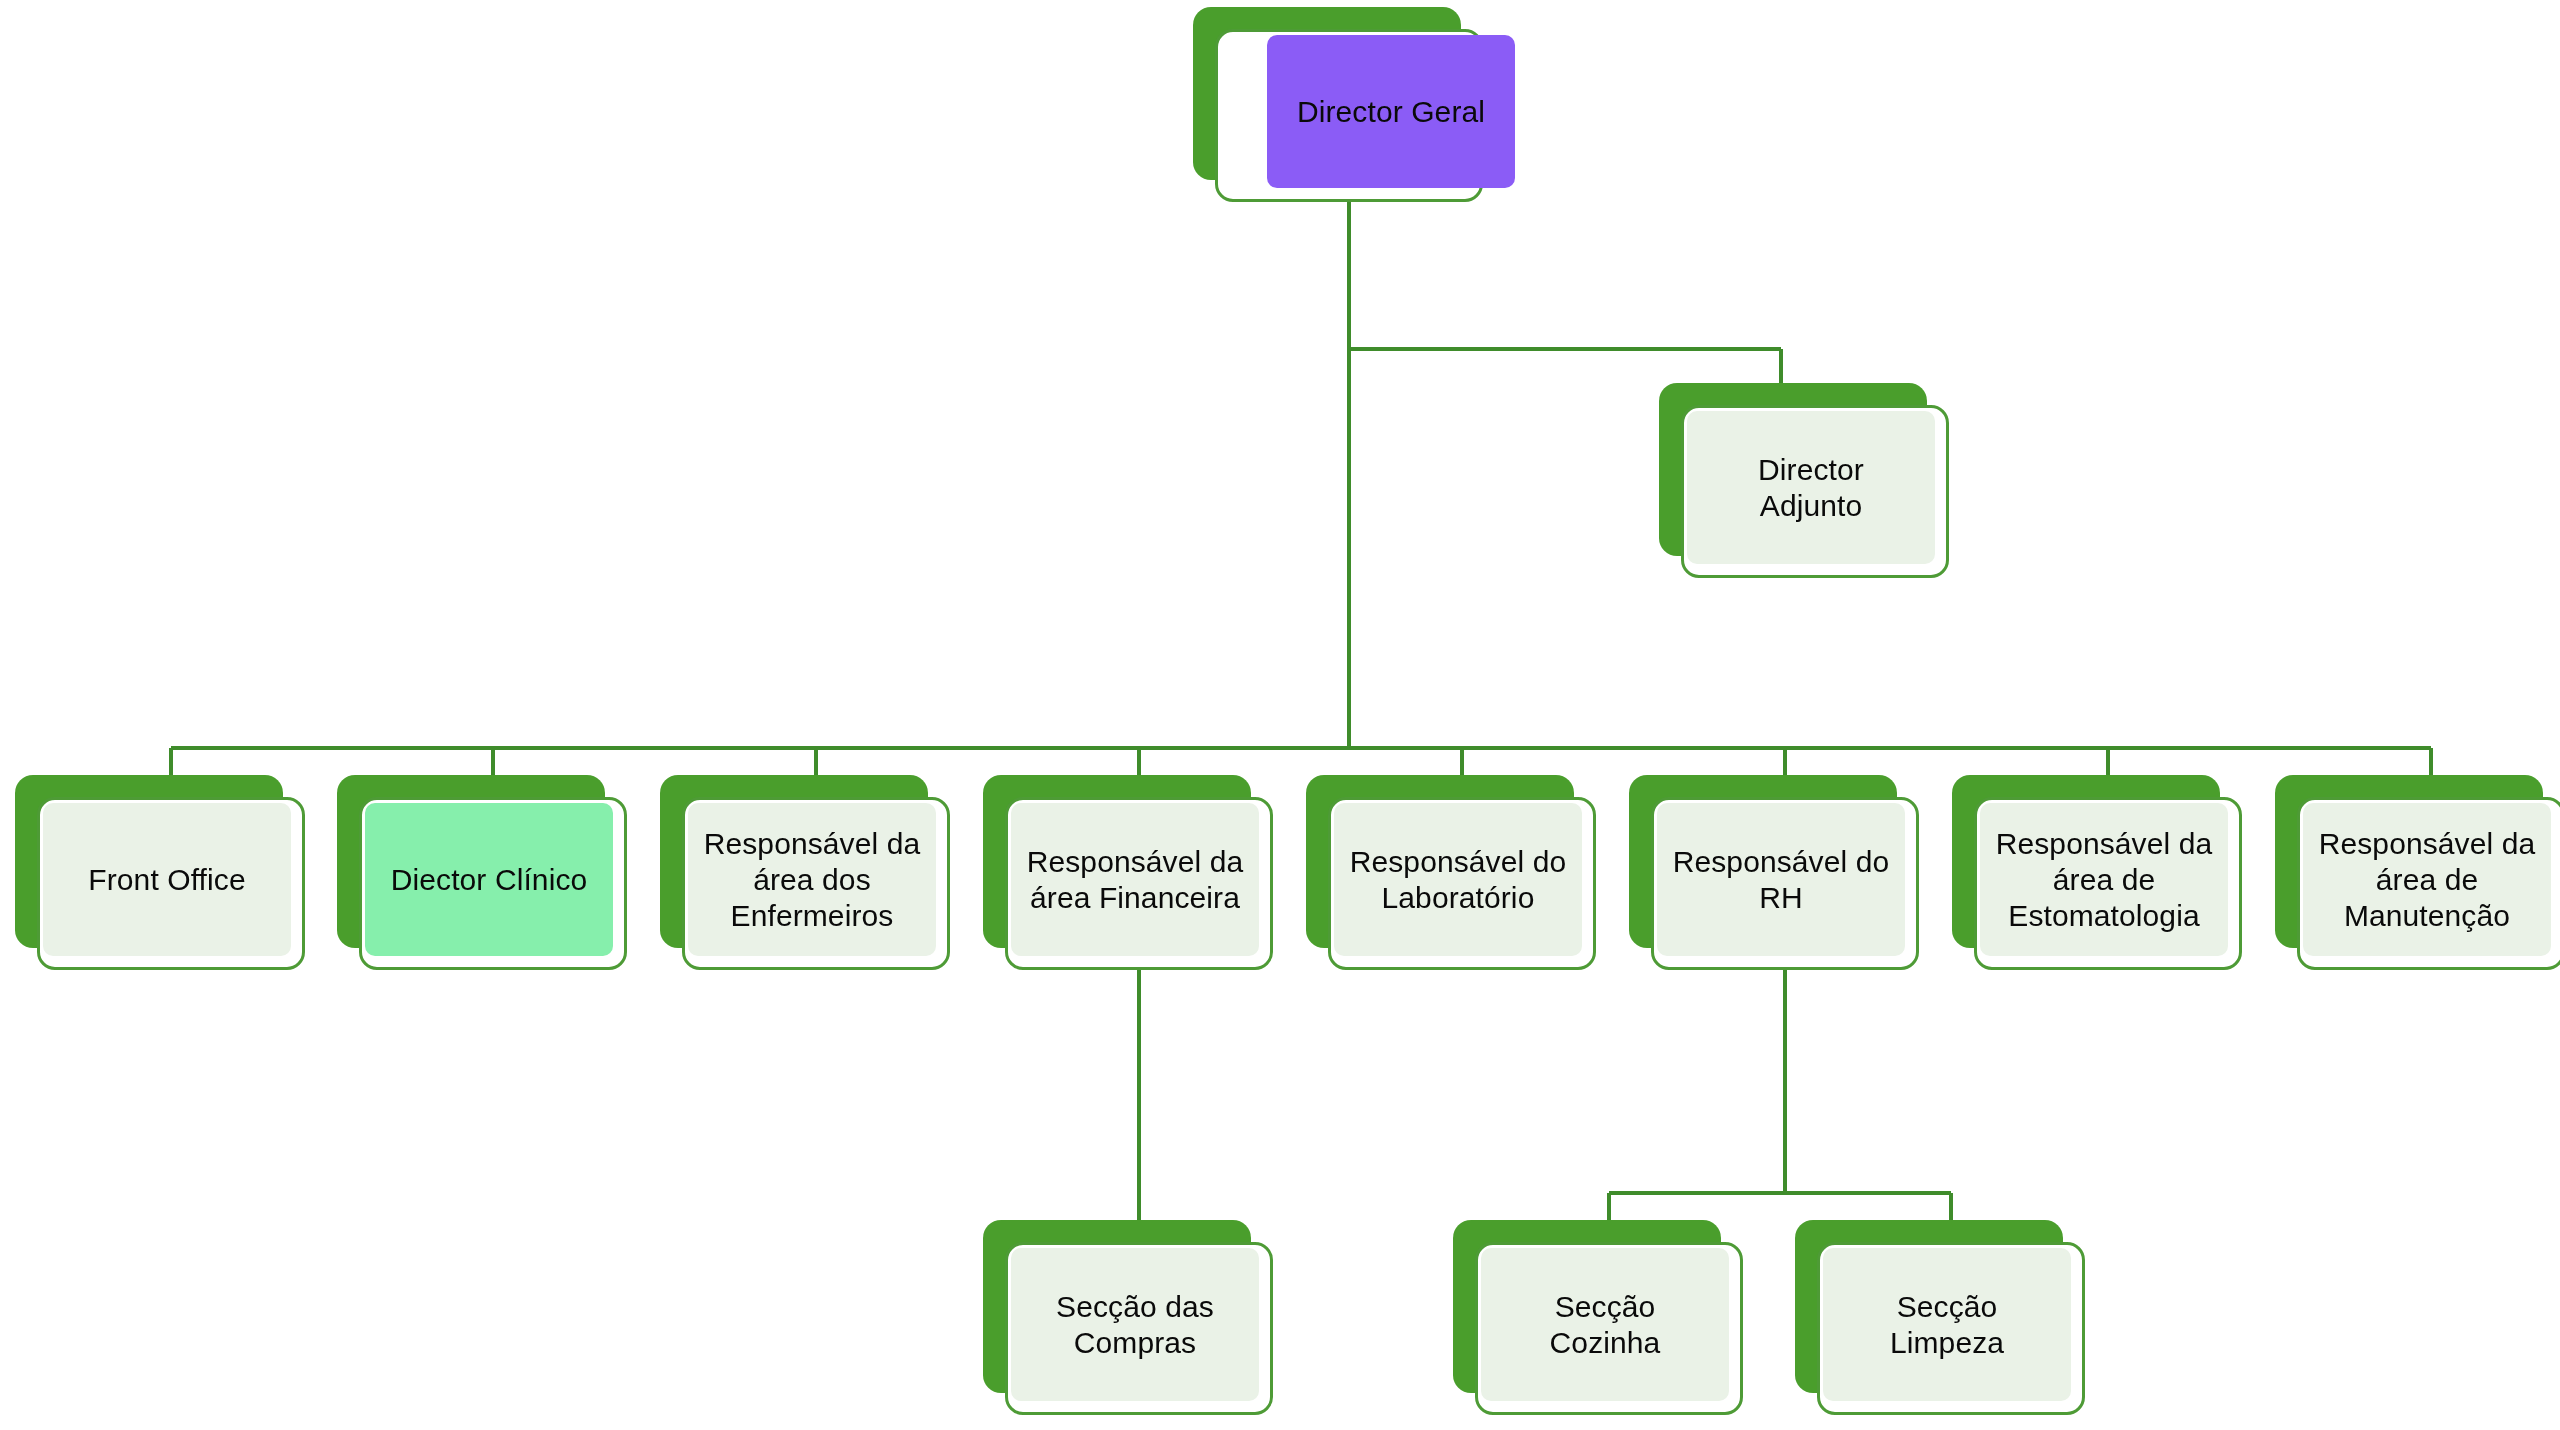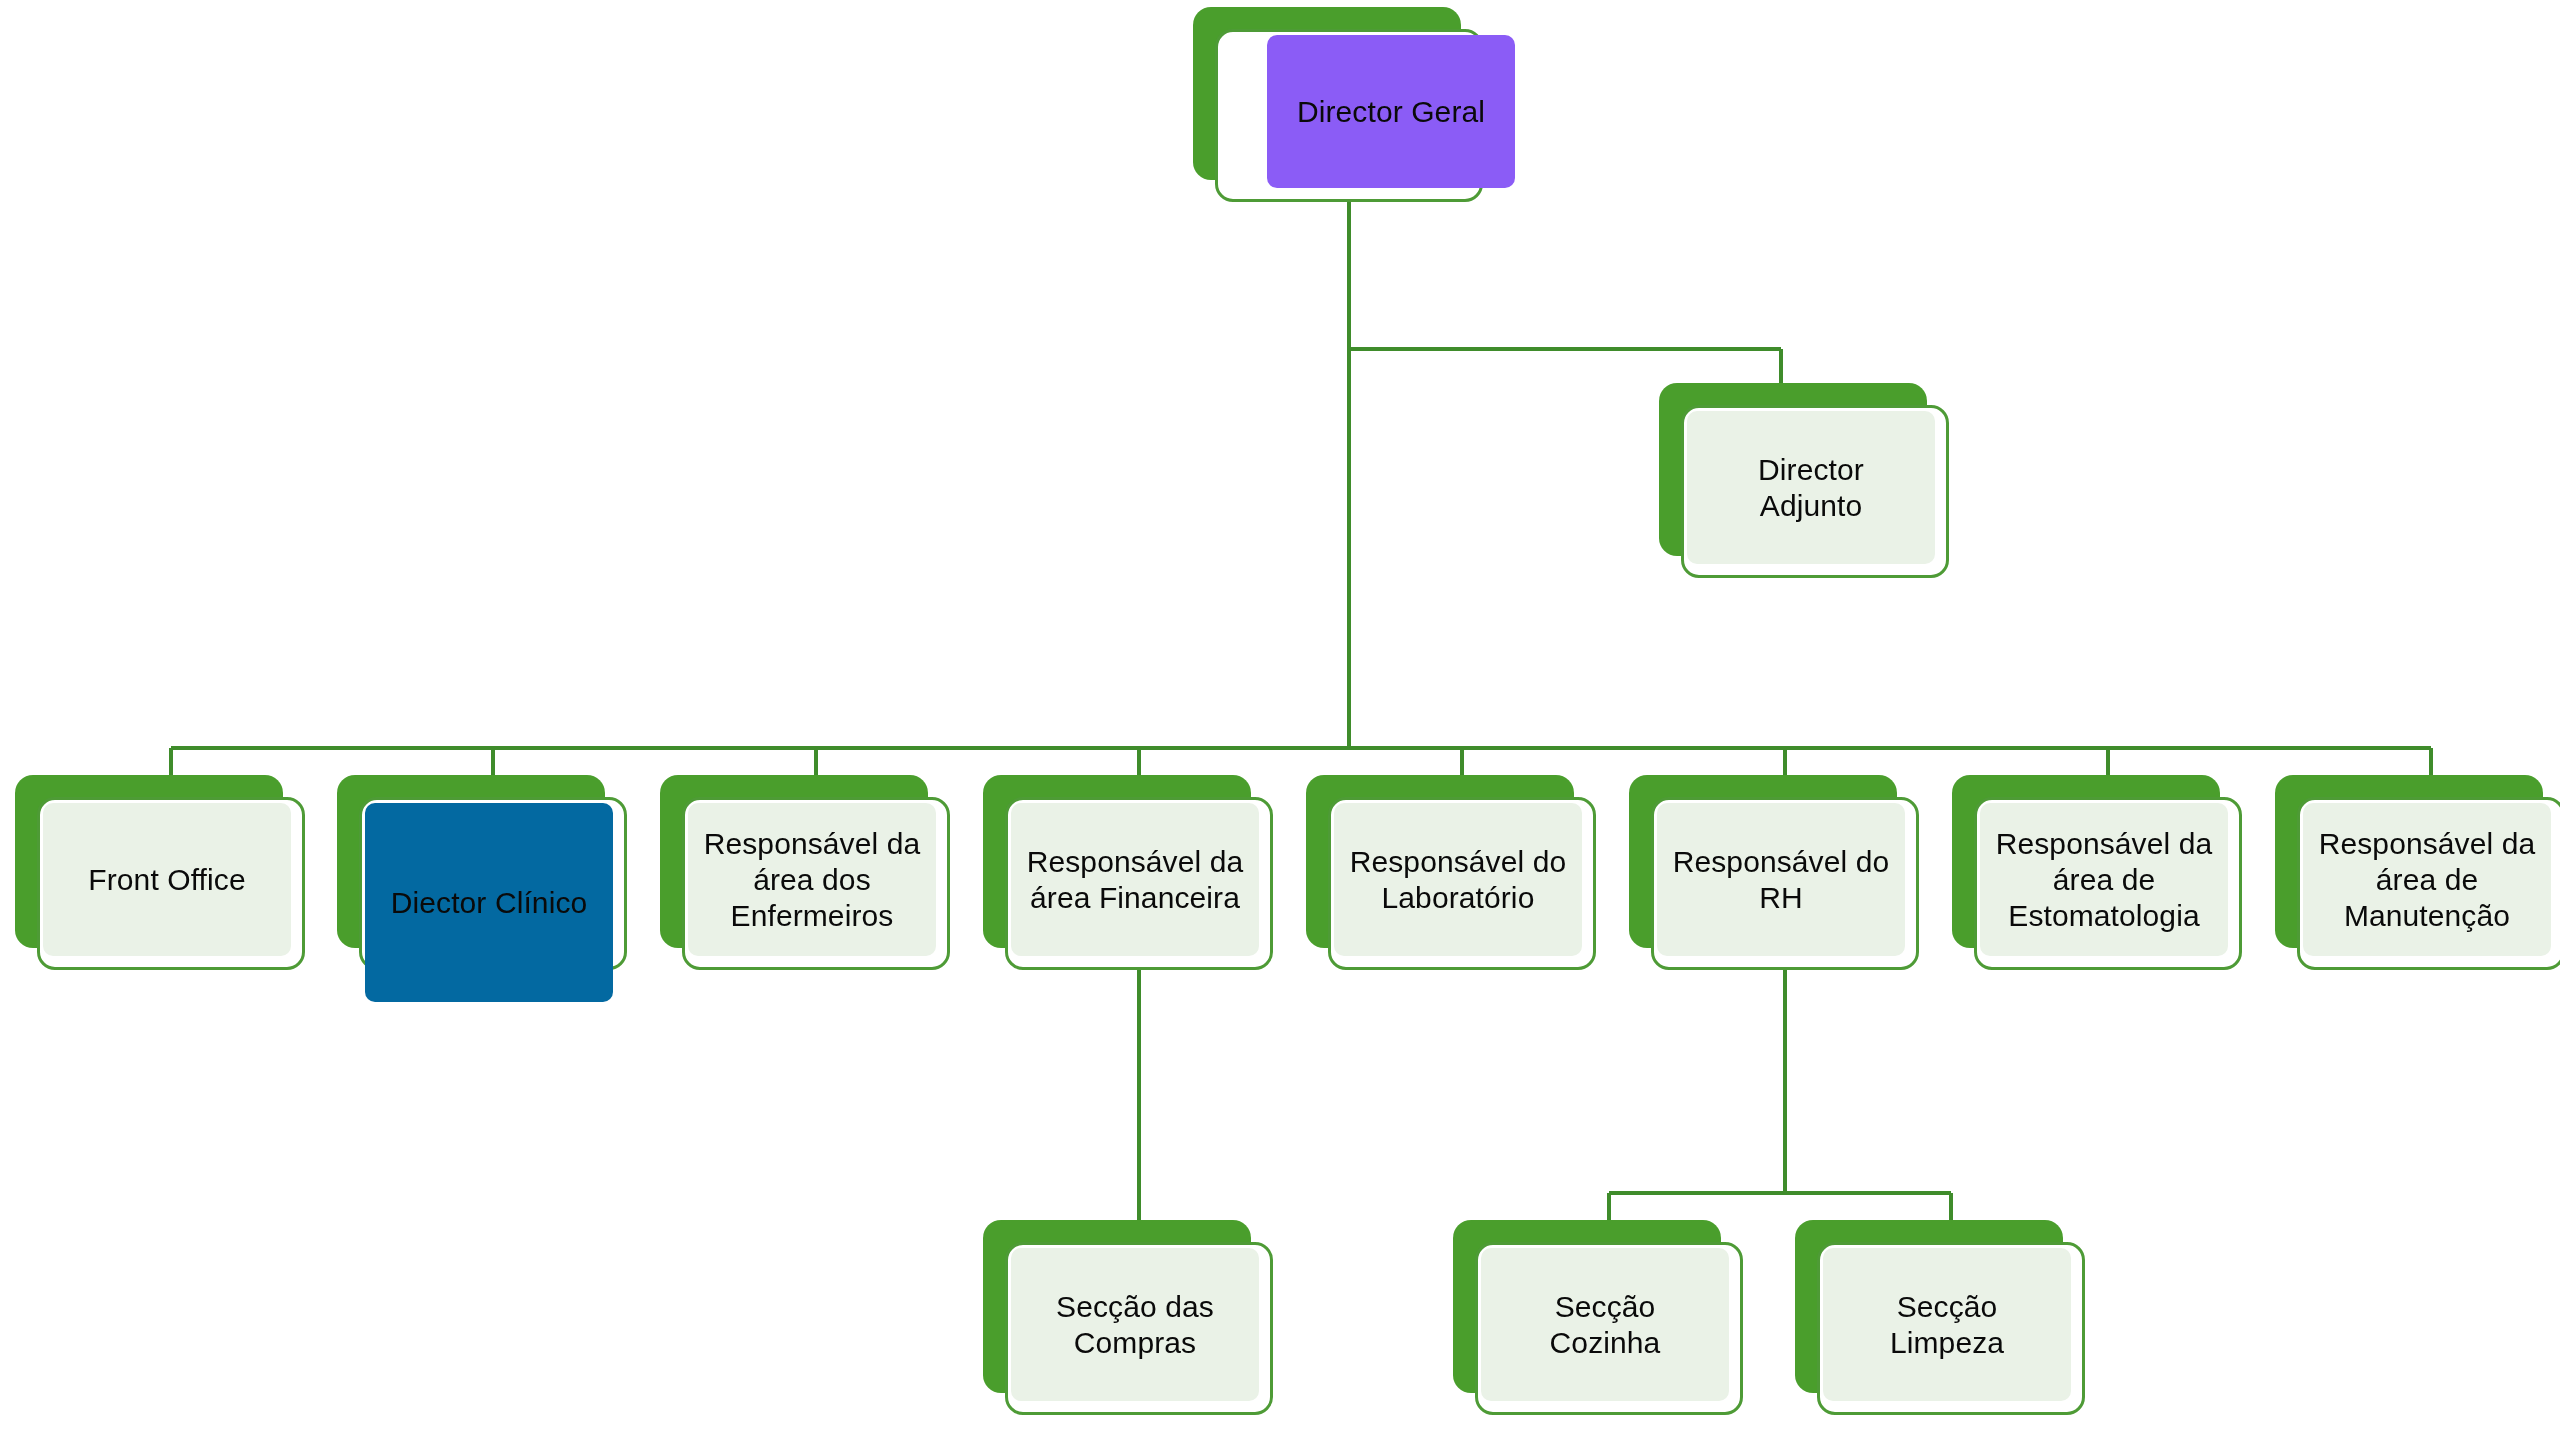--- a/index.html
+++ b/index.html
@@ -108,21 +108,21 @@
       <div class="org-node" style="left: 15px; top: 775px; width: 290px; height: 195px;">
         <div class="node-backplate" style="width: 268px; height: 173px; background: rgb(74, 158, 44);"></div>
         <div class="node-card" style="left: 22px; top: 22px; width: 268px; height: 173px; border-color: rgb(78, 155, 54);"></div>
         <div class="node-fill" style="left: 28px; top: 28px; width: 248px; height: 153px; background: rgb(234, 242, 231);">
           <div class="node-label" style="color: rgb(10, 10, 10);">Front Office</div>
         </div>
       </div>
       <div class="org-node" style="left: 337px; top: 775px; width: 290px; height: 195px;">
         <div class="node-backplate" style="width: 268px; height: 173px; background: rgb(74, 158, 44);"></div>
         <div class="node-card" style="left: 22px; top: 22px; width: 268px; height: 173px; border-color: rgb(78, 155, 54);"></div>
-        <div class="node-fill" style="left: 28px; top: 28px; width: 248px; height: 199px; background: #0369a1;">
+        <div class="node-fill" style="left: 28px; top: 28px; width: 248px; height: 153px; background: #86efac;">
           <div class="node-label" style="color: rgb(10, 10, 10);">Diector Clínico</div>
         </div>
       </div>
       <div class="org-node" style="left: 660px; top: 775px; width: 290px; height: 195px;">
         <div class="node-backplate" style="width: 268px; height: 173px; background: rgb(74, 158, 44);"></div>
         <div class="node-card" style="left: 22px; top: 22px; width: 268px; height: 173px; border-color: rgb(78, 155, 54);"></div>
         <div class="node-fill" style="left: 28px; top: 28px; width: 248px; height: 153px; background: rgb(234, 242, 231);">
           <div class="node-label" style="color: rgb(10, 10, 10);">Responsável da
 área dos
 Enfermeiros</div>

